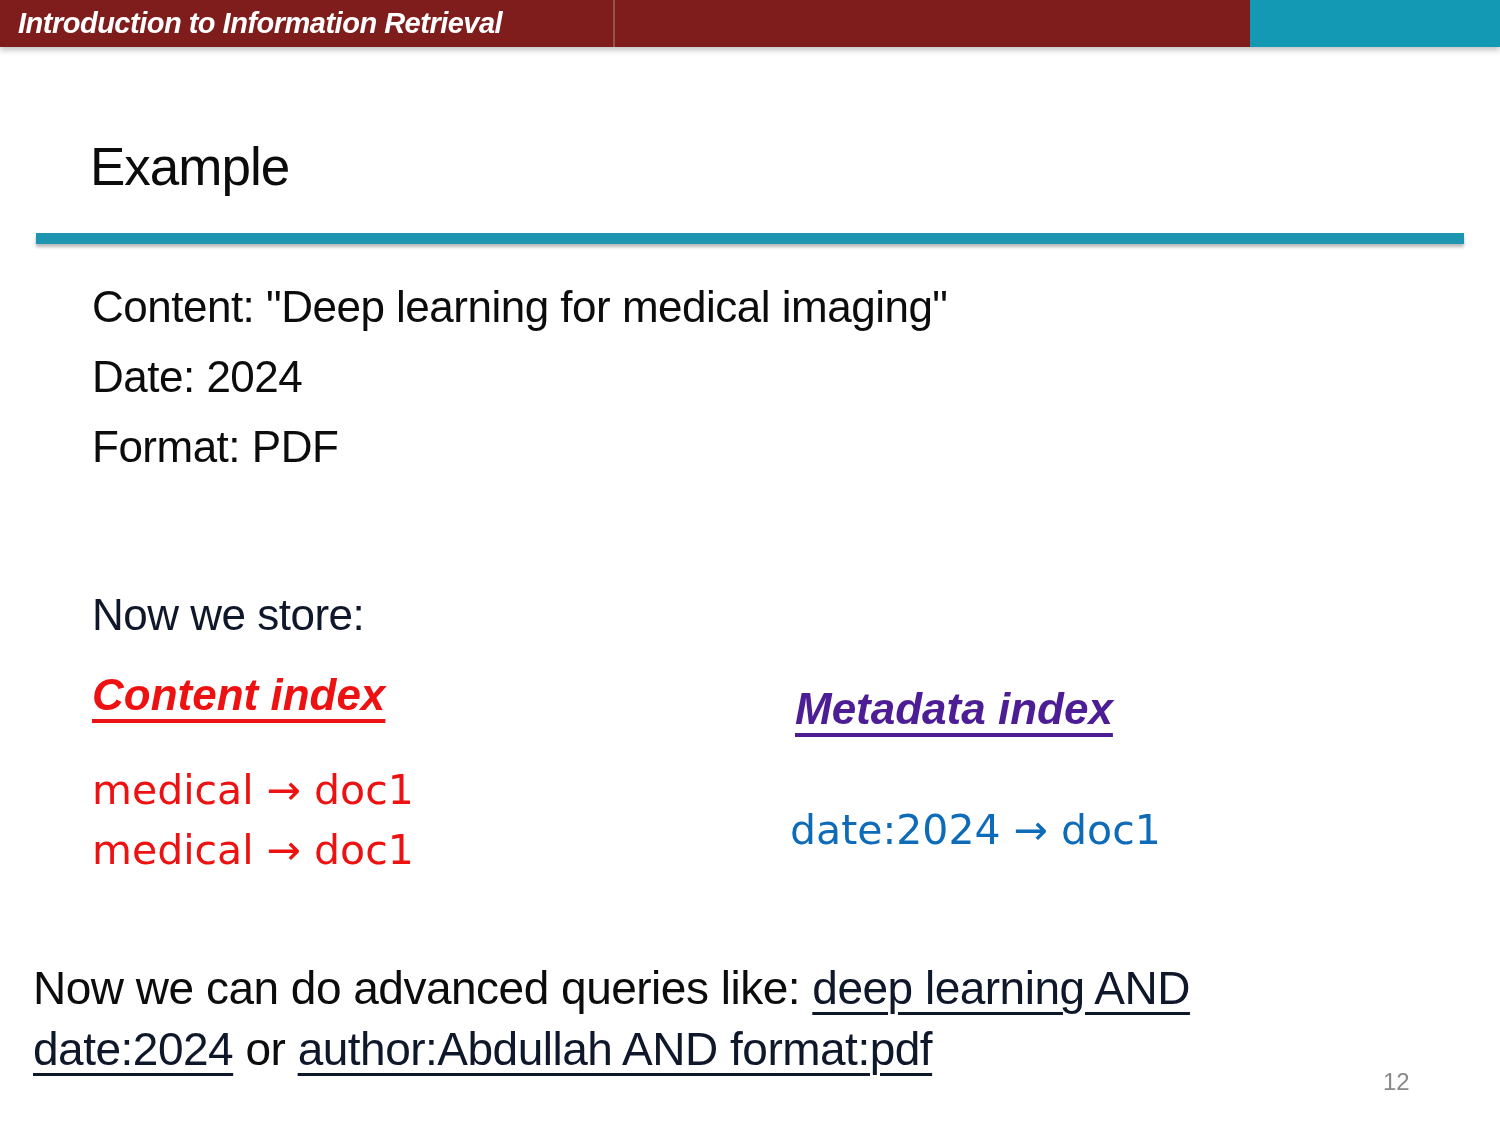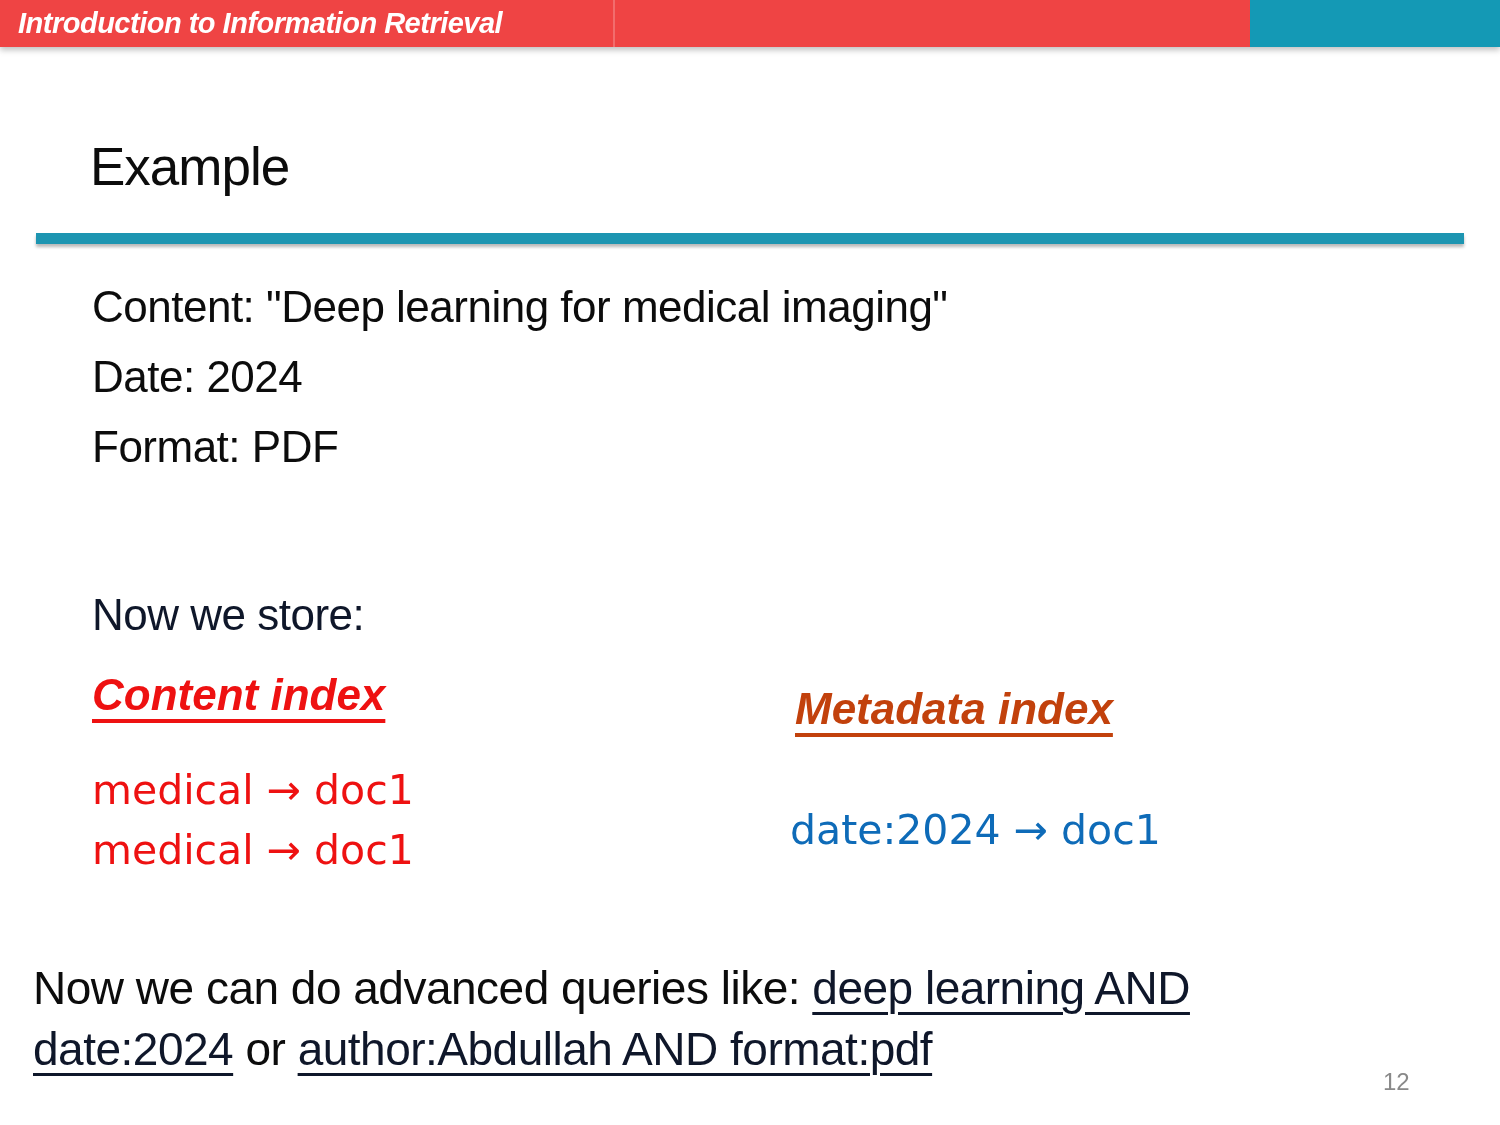--- a/index.html
+++ b/index.html
@@ -13,21 +13,21 @@
     background: #ffffff;
     overflow: hidden;
     margin: 0 auto;
   }
 
   
   .header-bar {
     position: absolute;
     left: 0; top: 0;
     width: 1500px; height: 47px;
-    background: #ef4444;
+    background: #7f1d1d;
     box-shadow: 0 3px 6px rgba(0,0,0,0.25);
   }
   .header-divider {
     position: absolute;
     left: 613px; top: 0;
     width: 2px; height: 47px;
     background: rgba(255,255,255,0.22);
   }
   .header-accent {
     position: absolute;
@@ -93,21 +93,21 @@
     position: absolute;
     font-size: 44px;
     font-weight: 700;
     font-style: italic;
     white-space: nowrap;
     text-decoration: underline;
     text-decoration-thickness: 4px;
     text-underline-offset: 9px;
   }
   .content-index-heading { left: 92px; top: 670px; color: #ee1111; }
-  .metadata-index-heading { left: 795px; top: 684px; color: #c2410c; }
+  .metadata-index-heading { left: 795px; top: 684px; color: #4c1d95; }
 
   .index-list {
     position: absolute;
     font-family: "DejaVu Sans", sans-serif;
     font-size: 41px;
     list-style: none;
   }
   .index-list li {
     line-height: 60px;
     white-space: pre;

